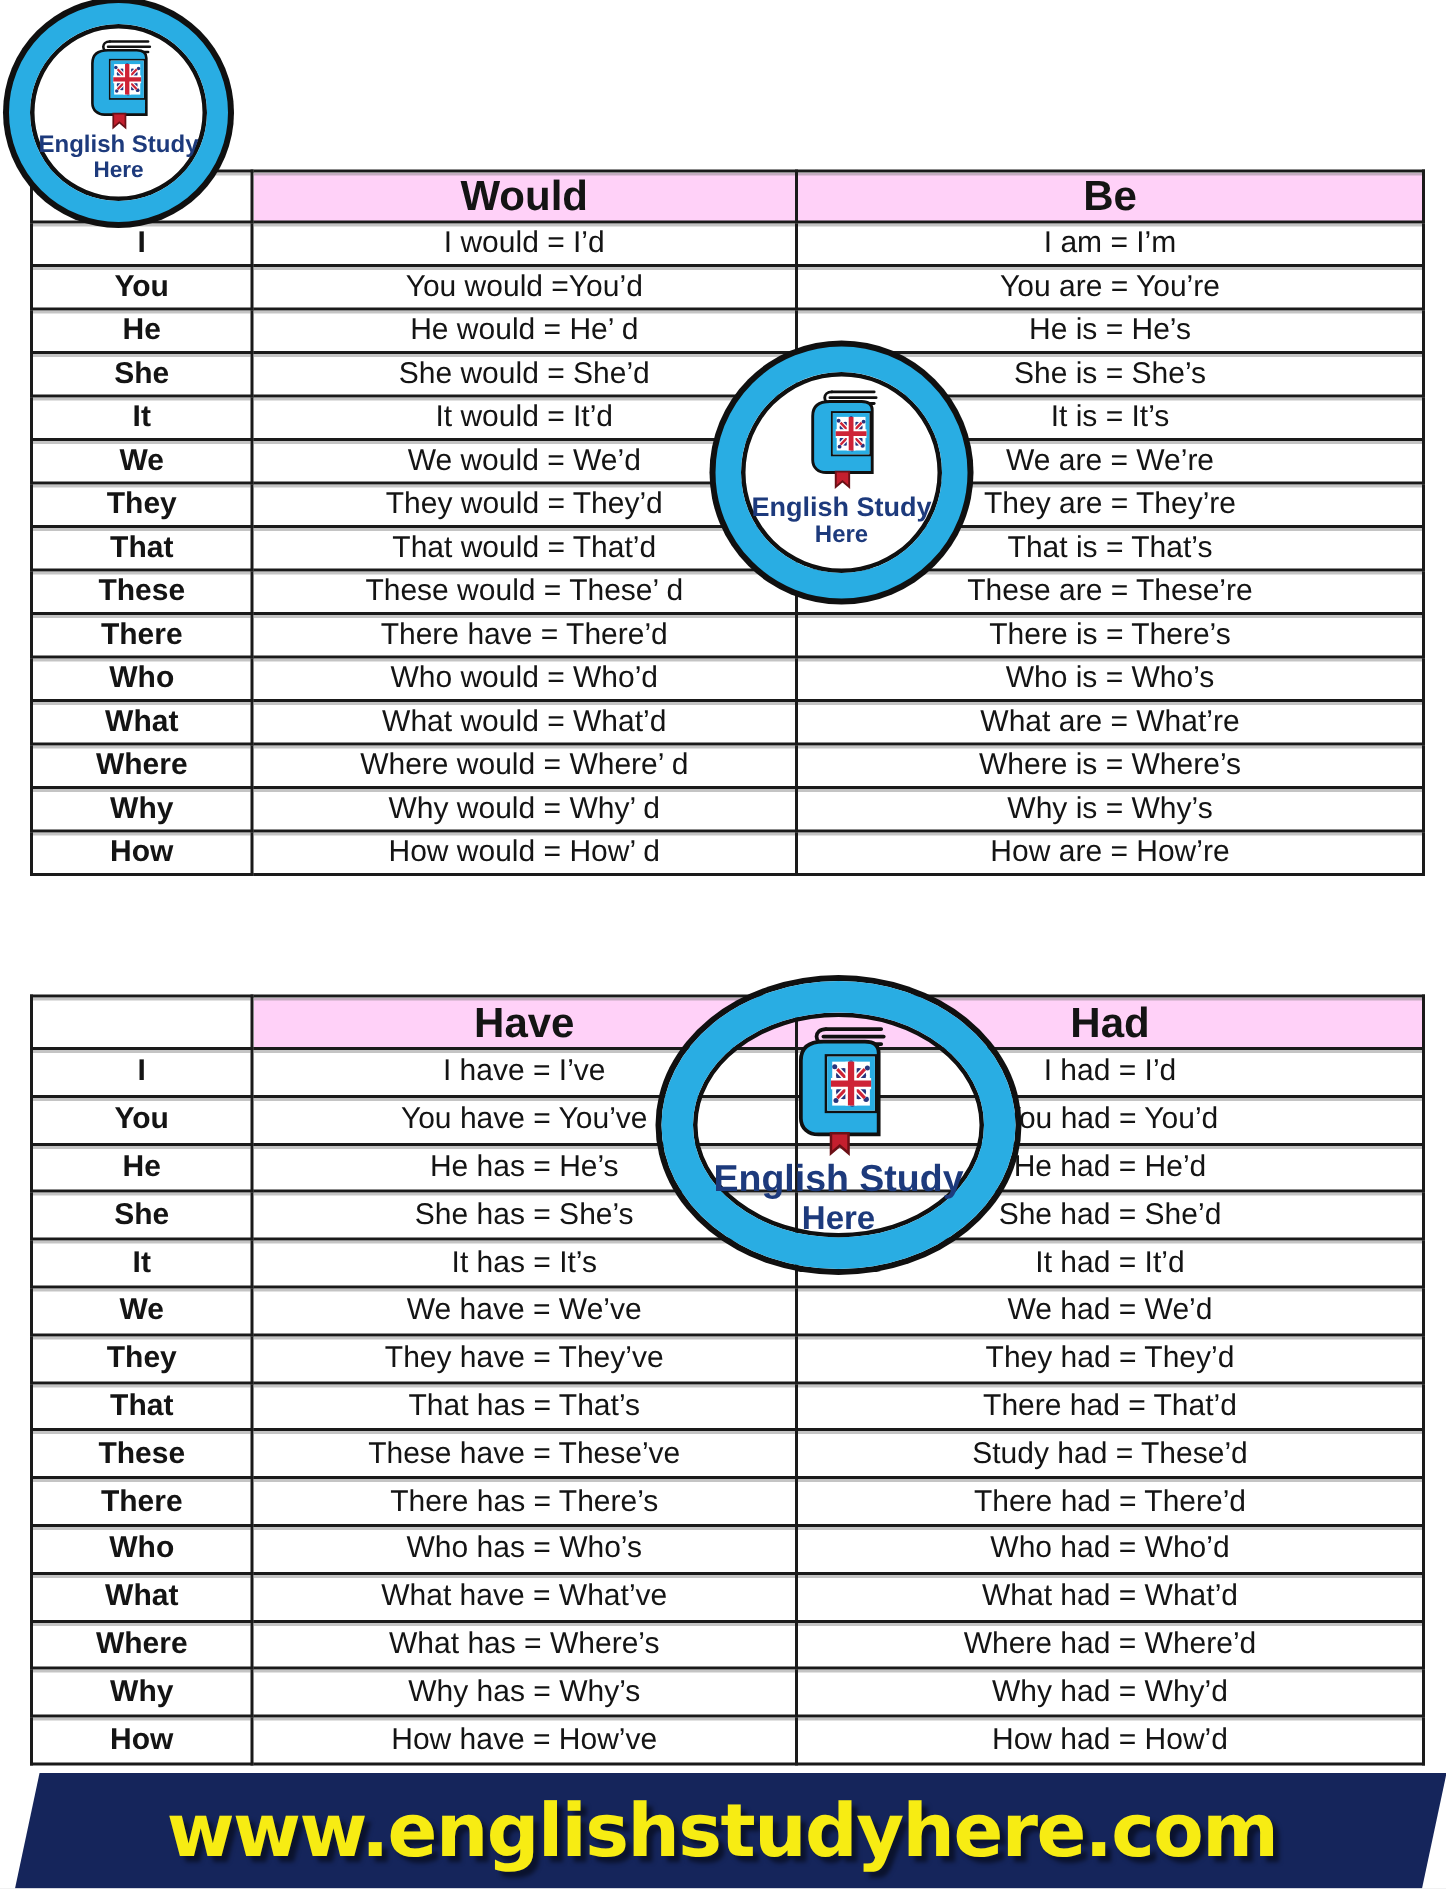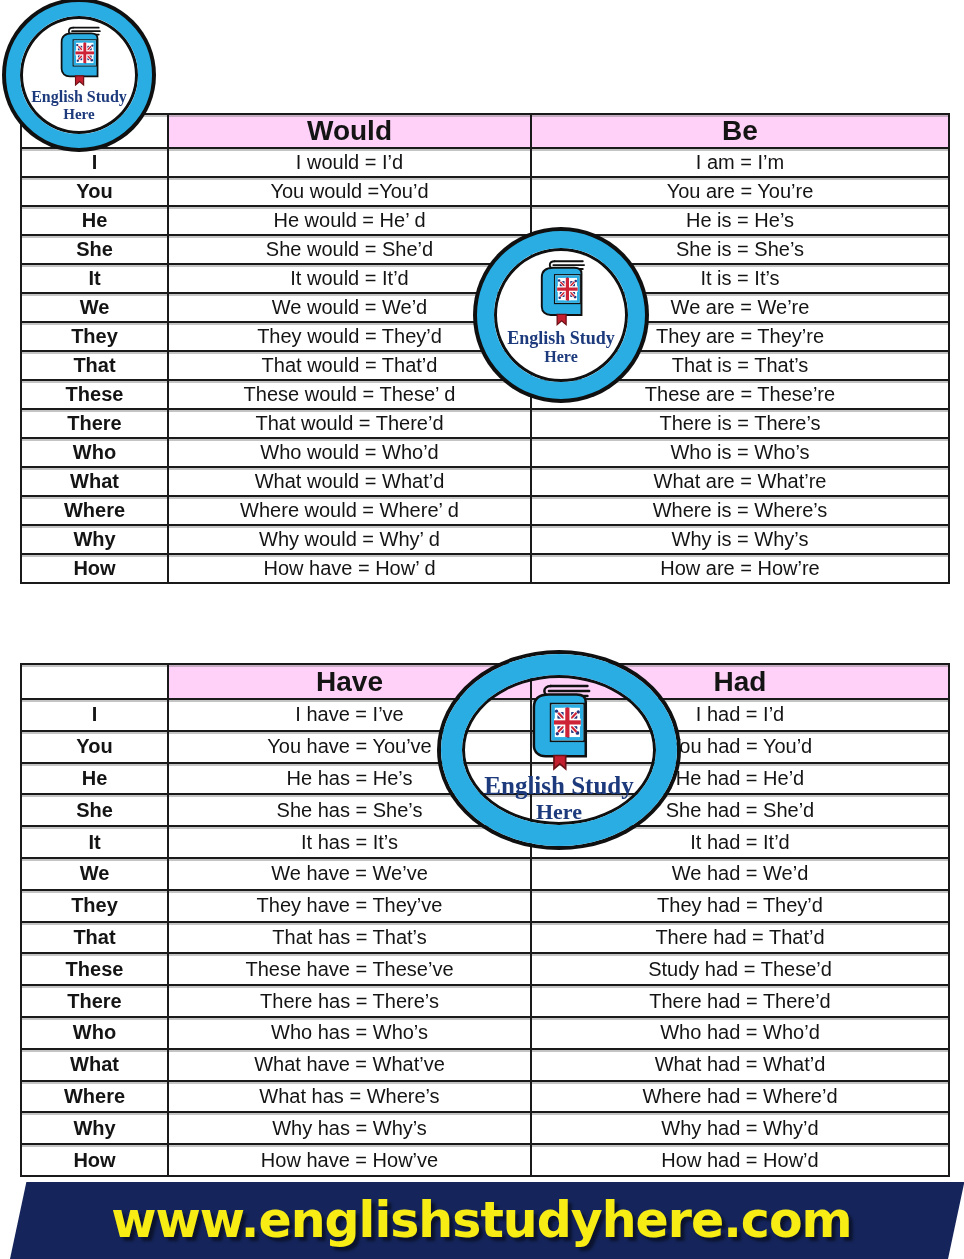--- a/index.html
+++ b/index.html
@@ -64,21 +64,21 @@
   .badge .ring{
     position:absolute;inset:0;border-radius:50%;
     border:16px solid var(--ring-cyan,#29ade3);
     box-shadow:0 0 0 4px #101010, inset 0 0 0 3px #101010;
     background:#ffffff;background-clip:padding-box;
     display:flex;flex-direction:column;align-items:center;
   }
   .badge.transparent .ring{background:transparent;}
   .badge-text{
     text-align:center;
-    font-family:Liberation Serif, serif;
+    font-family:Liberation Sans, sans-serif;
     font-weight:700;color:var(--logo-navy,#1d3a7c);
     line-height:1.12;margin-top:1px;
   }
   
   .badge.tl{left:6px;top:2px;width:146px;height:146px;z-index:6;}
   .badge.tl .ring{border-width:14px;padding-top:8px;}
   .badge.tl svg.book{width:58px;height:63px;}
   .badge.tl .l1{font-size:16px;}
   .badge.tl .l2{font-size:15px;}
   
@@ -167,21 +167,21 @@
           <td>That would = That’d</td>
           <td>That is = That’s</td>
         </tr>
         <tr>
           <td class="label">These</td>
           <td>These would = These’ d</td>
           <td>These are = These’re</td>
         </tr>
         <tr>
           <td class="label">There</td>
-          <td>That would = There’d</td>
+          <td>There have = There’d</td>
           <td>There is = There’s</td>
         </tr>
         <tr>
           <td class="label">Who</td>
           <td>Who would = Who’d</td>
           <td>Who is = Who’s</td>
         </tr>
         <tr>
           <td class="label">What</td>
           <td>What would = What’d</td>
@@ -192,21 +192,21 @@
           <td>Where would = Where’ d</td>
           <td>Where is = Where’s</td>
         </tr>
         <tr>
           <td class="label">Why</td>
           <td>Why would = Why’ d</td>
           <td>Why is = Why’s</td>
         </tr>
         <tr>
           <td class="label">How</td>
-          <td>How have = How’ d</td>
+          <td>How would = How’ d</td>
           <td>How are = How’re</td>
         </tr>
       </tbody>
   </table>
 
   <table class="ctable" id="table2">
     <colgroup>
         <col class="c-label">
         <col class="c-mid">
         <col class="c-right">

